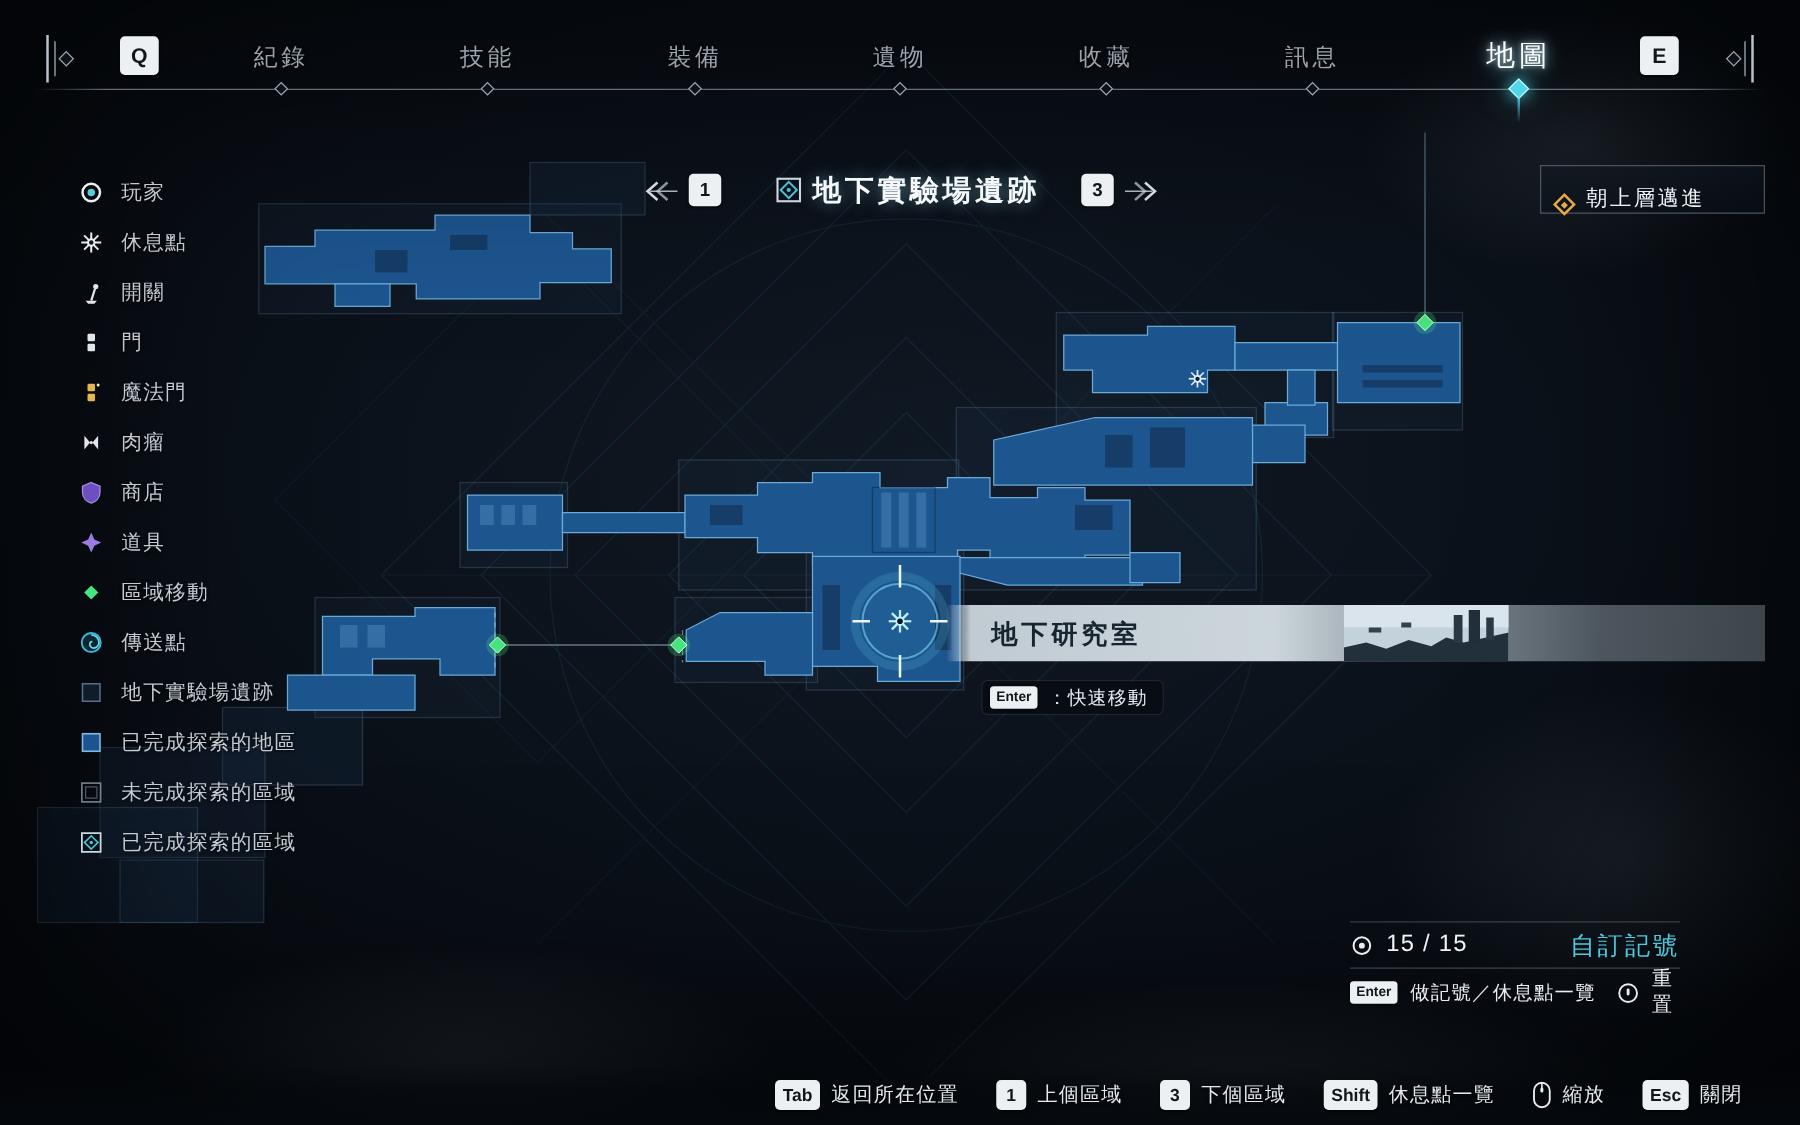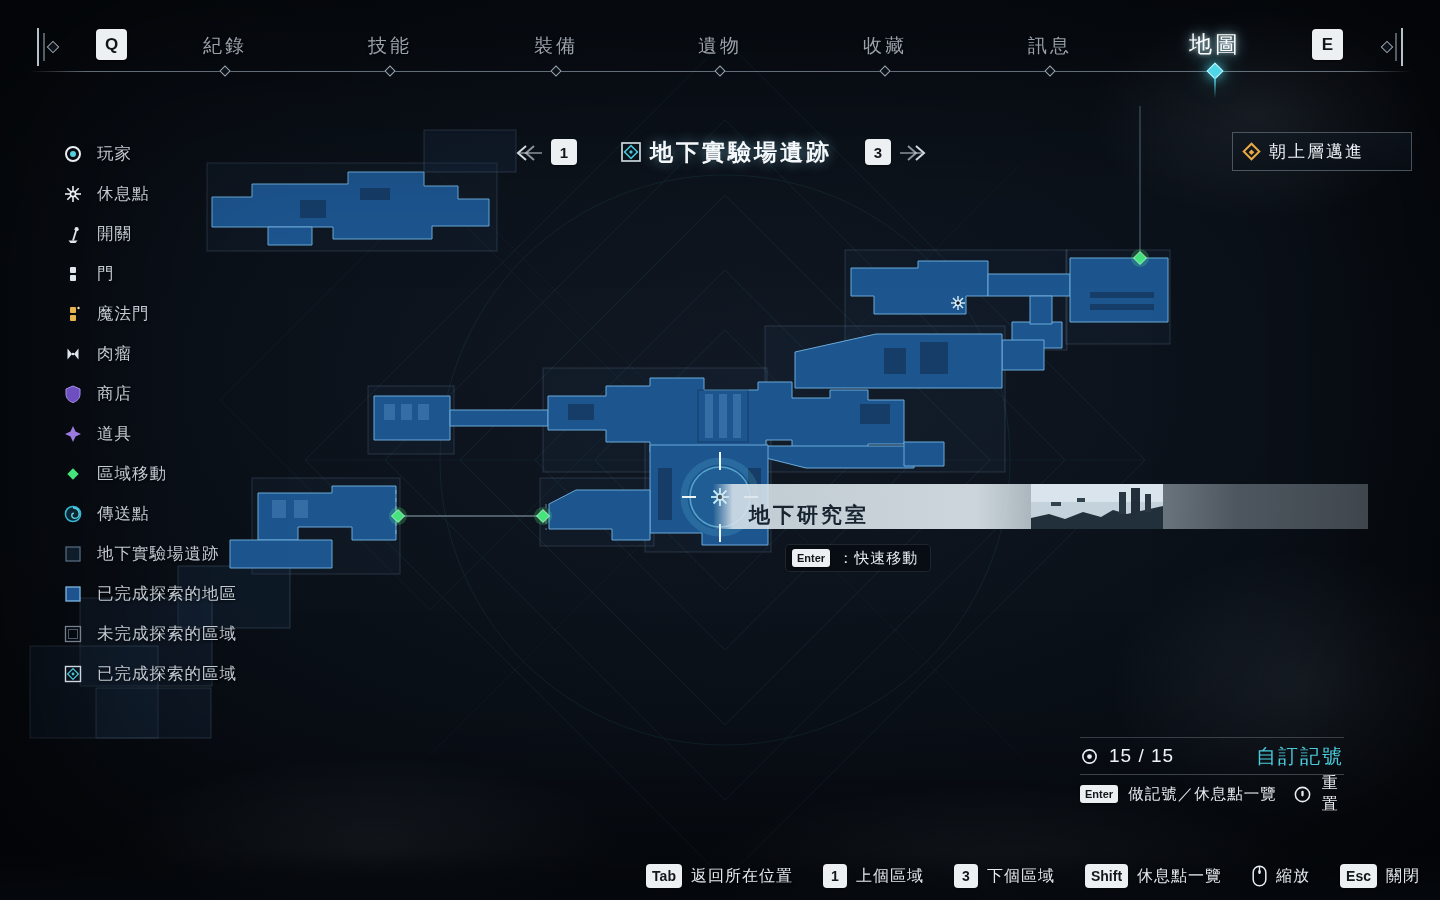--- a/index.html
+++ b/index.html
@@ -41,55 +41,55 @@
   
   .arrow{position:absolute;top:144px;cursor:pointer}
   .arrow.l{left:514px}.arrow.r{left:898px}
   .key1{left:551px;top:139px}.key3{left:865px;top:139px}
   .region-glyph{position:absolute;left:619px;top:140px}
   .map-title{position:absolute;left:650px;top:137px;font-size:23px;font-weight:bold;color:#f4f8fb;
     letter-spacing:3px;text-shadow:0 0 12px rgba(140,210,235,.5),0 1px 3px rgba(0,0,0,.8)}
 
   
   .goal-box{position:absolute;left:1232px;top:132px;width:180px;height:39px;border:1px solid rgba(190,205,220,.35);
-    background:linear-gradient(180deg,rgba(16,24,34,.55),rgba(10,16,24,.55));display:flex;align-items:center;gap:11px;padding:0 12px}
+    background:linear-gradient(180deg,rgba(16,24,34,.55),rgba(10,16,24,.55));display:flex;align-items:flex-end;gap:11px;padding:0 12px}
   .goal-diamond{position:relative;width:13px;height:13px;border:2px solid #e8aa45;transform:rotate(45deg);flex:0 0 auto}
   .goal-diamond::after{content:"";position:absolute;inset:2.5px;background:#e8aa45}
   .goal-label{font-size:17px;color:#eef2f6;letter-spacing:2px;white-space:nowrap}
 
   
   .legend{position:absolute;left:62px;top:134px}
   .legend-item{display:flex;align-items:center;height:40px;gap:13px}
   .li-icon{width:22px;display:flex;justify-content:center;align-items:center}
   .li-label{font-size:16.5px;color:#c3cad2;letter-spacing:1px;text-shadow:0 1px 3px rgba(0,0,0,.85);white-space:nowrap}
 
   
-  .tooltip-bar{position:absolute;left:713px;top:484px;width:655px;height:45px;
+  .tooltip-bar{position:absolute;left:757px;top:484px;width:655px;height:45px;
     background:linear-gradient(90deg,rgba(218,228,235,0) 0%,rgba(218,228,235,.88) 3%,rgba(220,230,236,.92) 40%,rgba(206,219,228,.6) 60%,rgba(196,211,221,.36) 80%,rgba(192,207,217,.3) 100%);
-    display:flex;align-items:flex-end;cursor:pointer}
+    display:flex;align-items:center;cursor:pointer}
   .tt-title{margin-left:36px;font-size:21px;font-weight:bold;color:#182430;letter-spacing:3px;white-space:nowrap}
   .tt-preview{position:absolute;left:318px;top:0;width:132px;height:45px;overflow:hidden}
   .quick-badge{position:absolute;left:786px;top:545px;height:26px;display:flex;align-items:center;gap:8px;
     background:rgba(7,11,17,.82);border-radius:4px;padding:0 12px 0 6px;box-shadow:0 0 0 1px rgba(255,255,255,.08)}
   .qb-label{font-size:15px;color:#e6ecf2;letter-spacing:1px;white-space:nowrap}
 
   
   .marker-panel{position:absolute;left:1080px;top:737px;width:264px;border-top:1px solid rgba(220,230,240,.22)}
   .mp-row{display:flex;align-items:center;gap:10px}
   .mp-row1{height:36px}
   .mp-count{font-size:19px;color:#eef3f7;letter-spacing:1px}
   .mp-title{margin-left:auto;font-size:20px;color:#4cc9db;letter-spacing:2px}
   .mp-div{height:1px;background:rgba(220,230,240,.25)}
   .mp-row2{height:38px}
   .mp-label{font-size:15.5px;color:#e8edf2;letter-spacing:1px;white-space:nowrap}
   .mp-reset{font-size:16px;color:#e8edf2;letter-spacing:1px}
 
   
   .hotbar{position:absolute;left:0;bottom:0;width:100%;height:48px;display:flex;
-    justify-content:flex-end;gap:30px;padding-right:20px;
+    justify-content:flex-end;gap:30px;padding-right:46px;
     background:linear-gradient(180deg,rgba(4,7,11,0) 0%,rgba(4,7,11,.55) 45%,rgba(5,9,14,.8) 100%)}
   .hk-item{display:flex;align-items:center;gap:9px;cursor:pointer}
   .hk-label{font-size:16px;color:#e3e9ef;letter-spacing:1px;text-shadow:0 1px 3px rgba(0,0,0,.85);white-space:nowrap}
 </style>
 </head>
 <body>
 
 <div class="screen">
 
   <svg class="map-canvas" width="1440" height="900" viewBox="0 0 1440 900">

